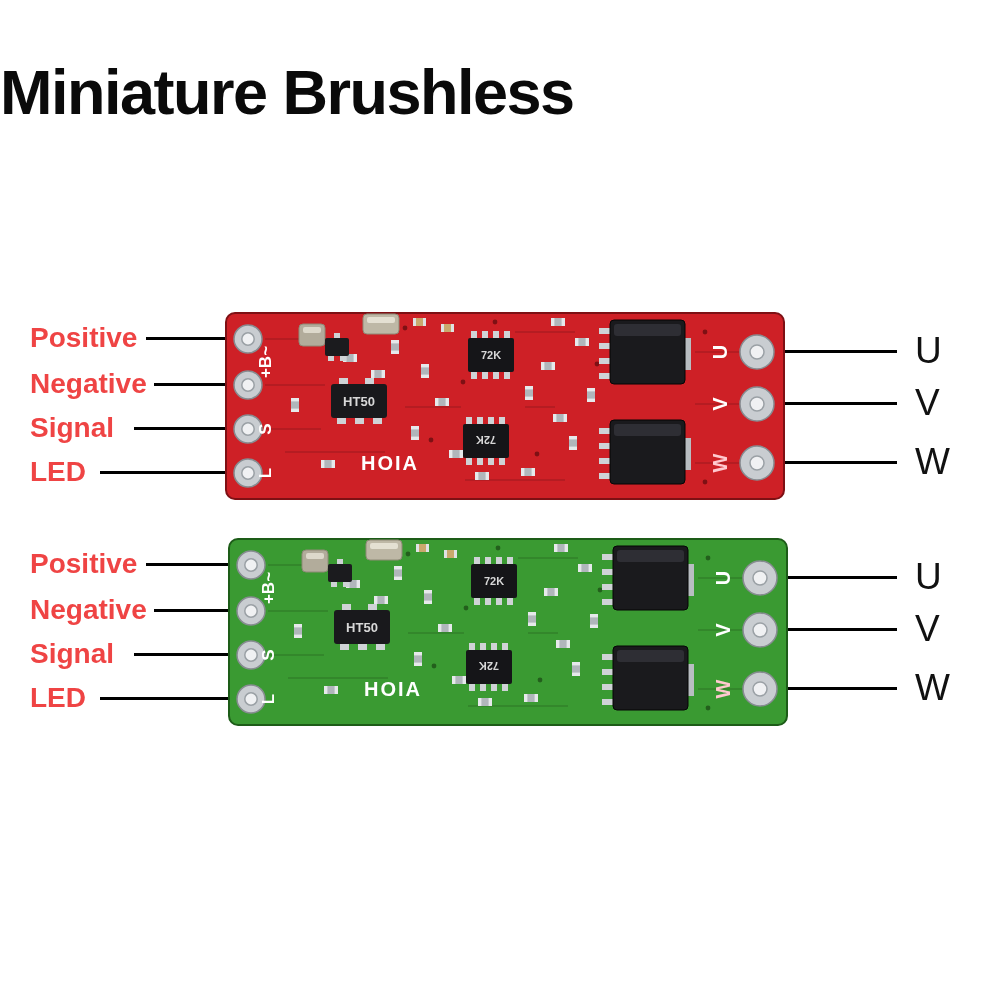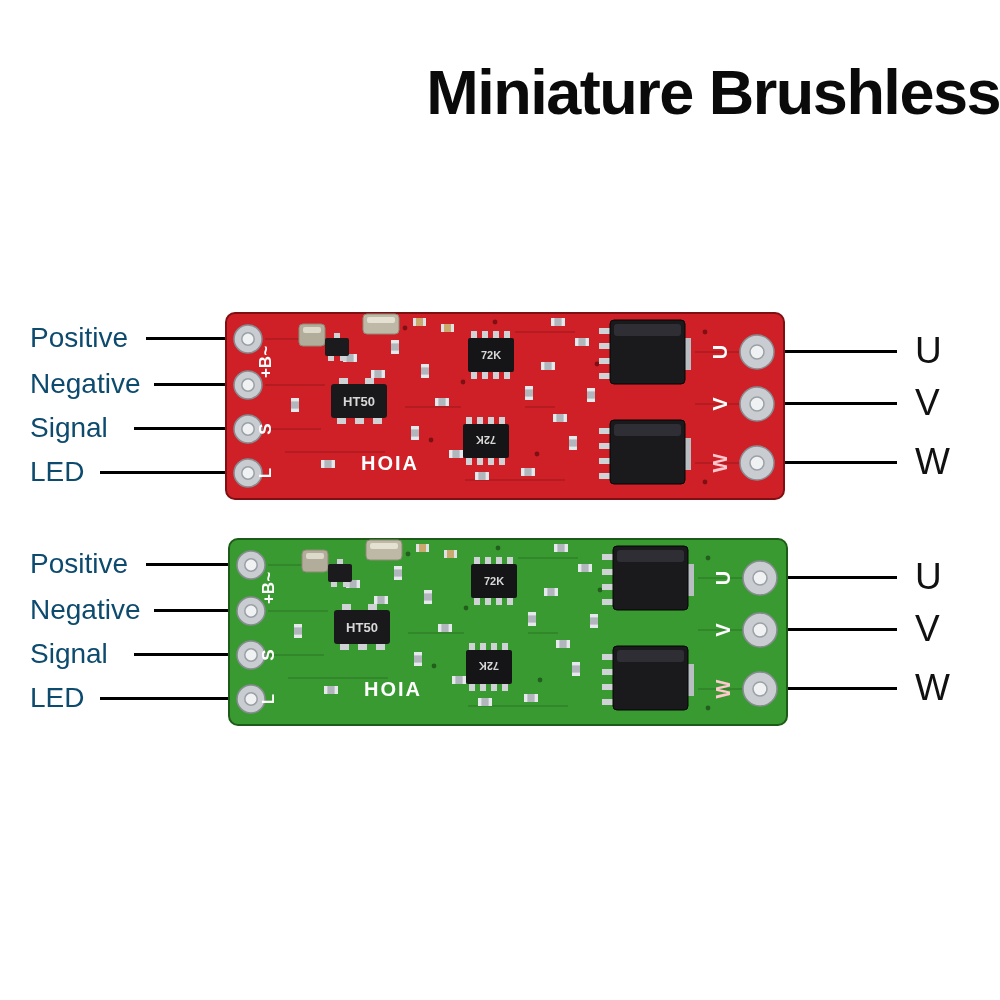--- a/index.html
+++ b/index.html
@@ -1,23 +1,23 @@
 <!DOCTYPE html>
 <html><head>
 <meta charset="utf-8">
 <style>
   * { margin:0; padding:0; box-sizing:border-box; }
   html,body { background:#fff; }
   body { font-family:"Liberation Sans", sans-serif; }
   .stage { position:relative; width:1000px; height:1000px; background:#ffffff; overflow:hidden; }
 
-  .title { position:absolute; top:56px; left:0; width:100%; text-align:right;
+  .title { position:absolute; top:56px; left:0; width:100%; text-align:left;
            font-weight:700; color:#0a0a0a; font-size:63px; line-height:1.16; letter-spacing:-1.5px; }
 
-  .llabel { position:absolute; font-size:28px; font-weight:400; color:#0c4a6e; white-space:nowrap; }
+  .llabel { position:absolute; font-size:28px; font-weight:700; color:#ef4444; white-space:nowrap; }
   .rlabel { position:absolute; font-size:37px; font-weight:400; color:#111; white-space:nowrap; }
   .cline  { position:absolute; height:3px; background:#000; }
 
   svg.board { position:absolute; }
   text { font-family:"Liberation Sans", sans-serif; }
 </style>
 </head>
 <body>
 
 <div class="stage">

